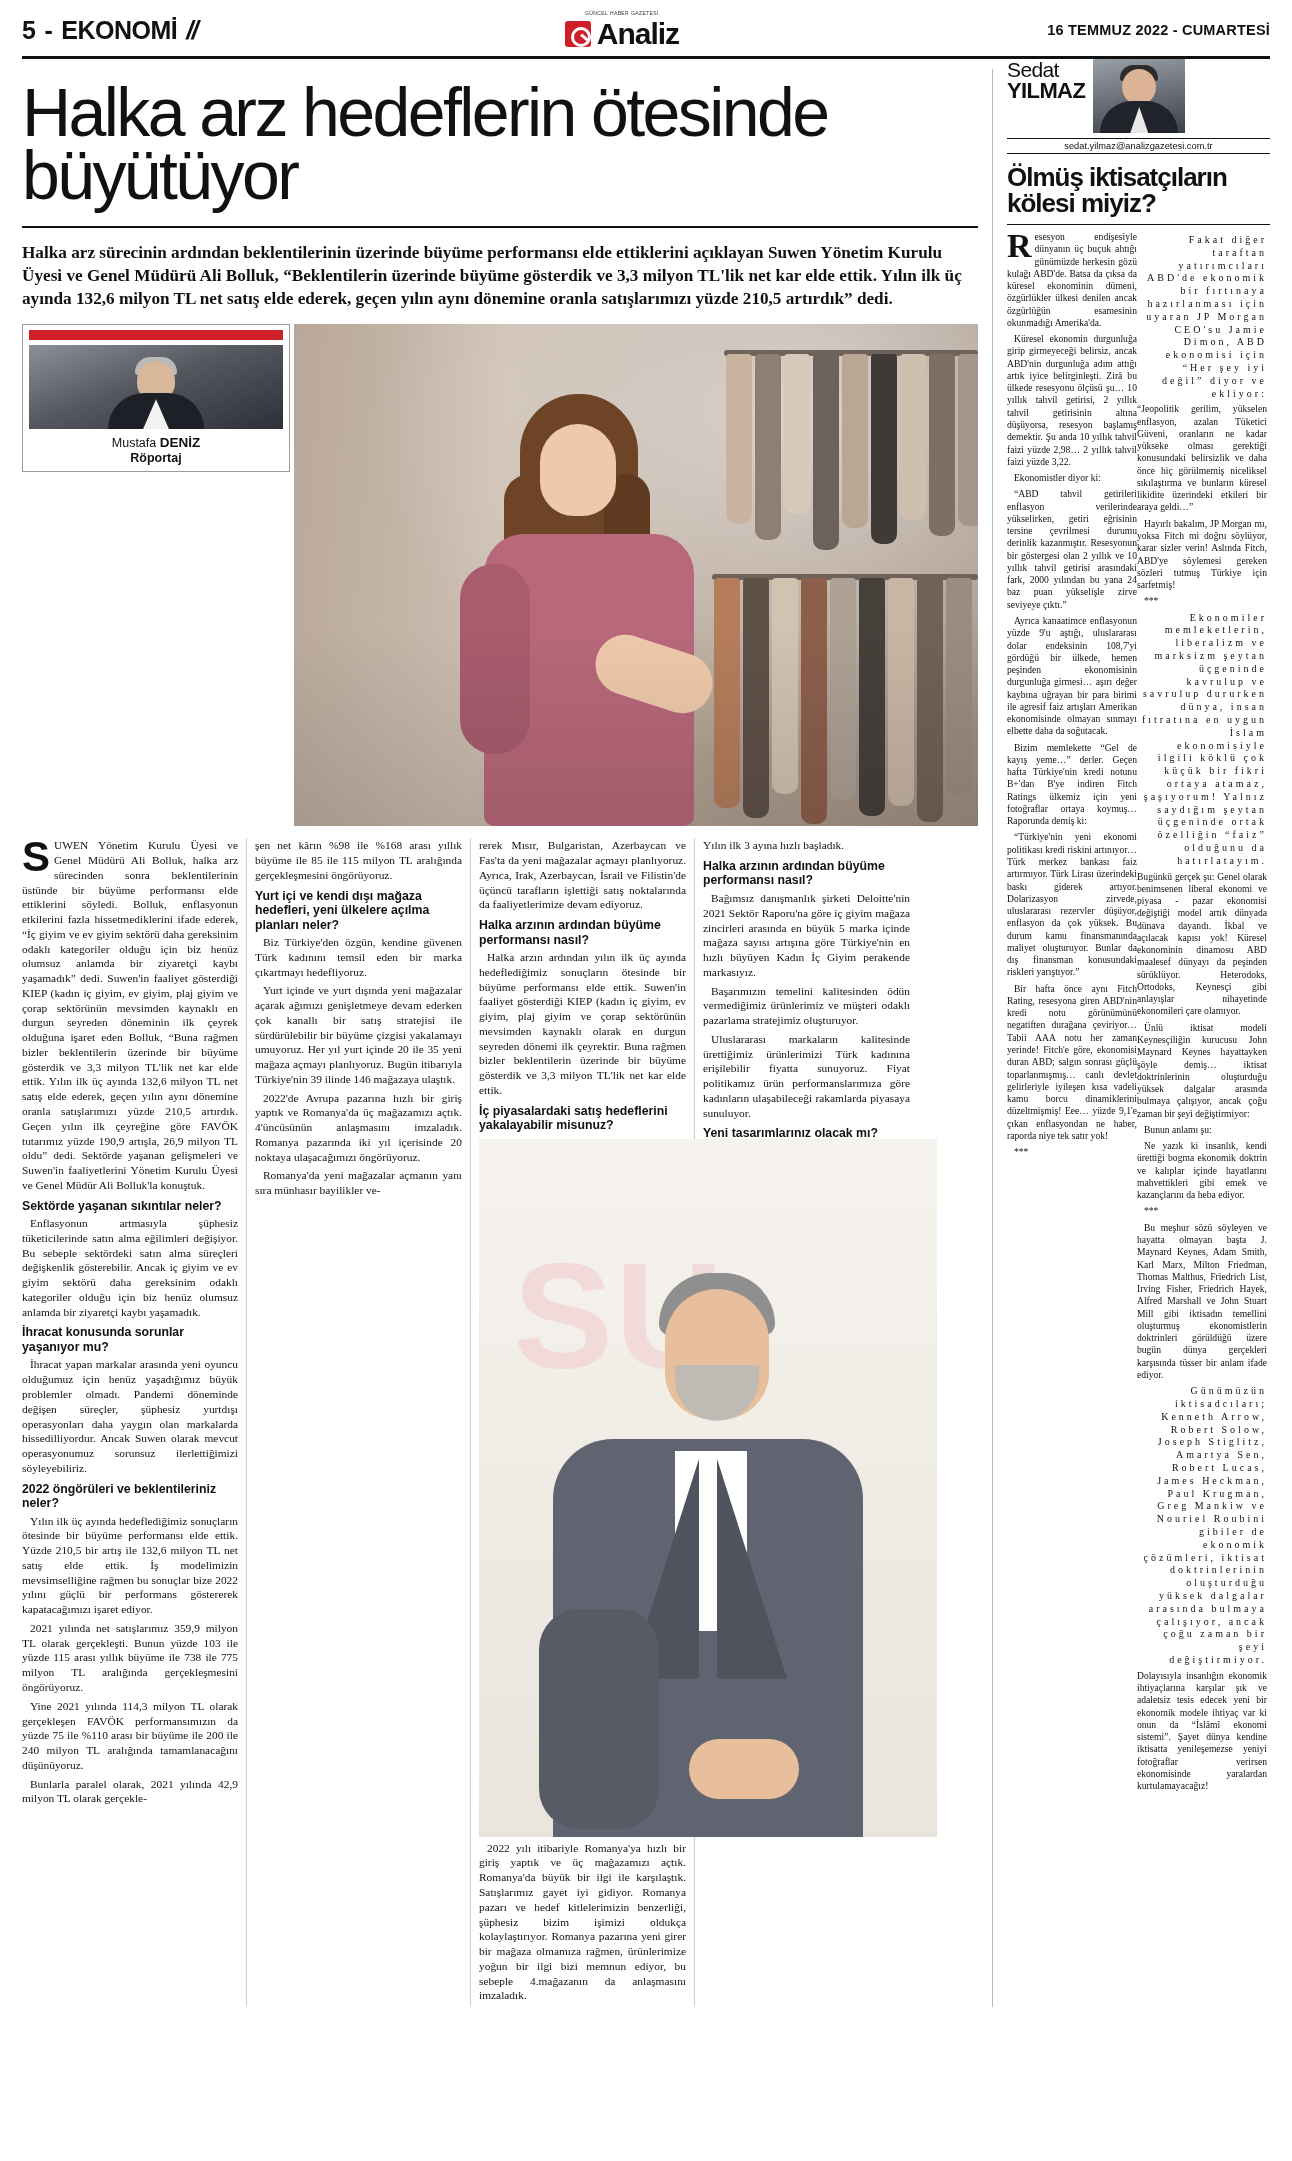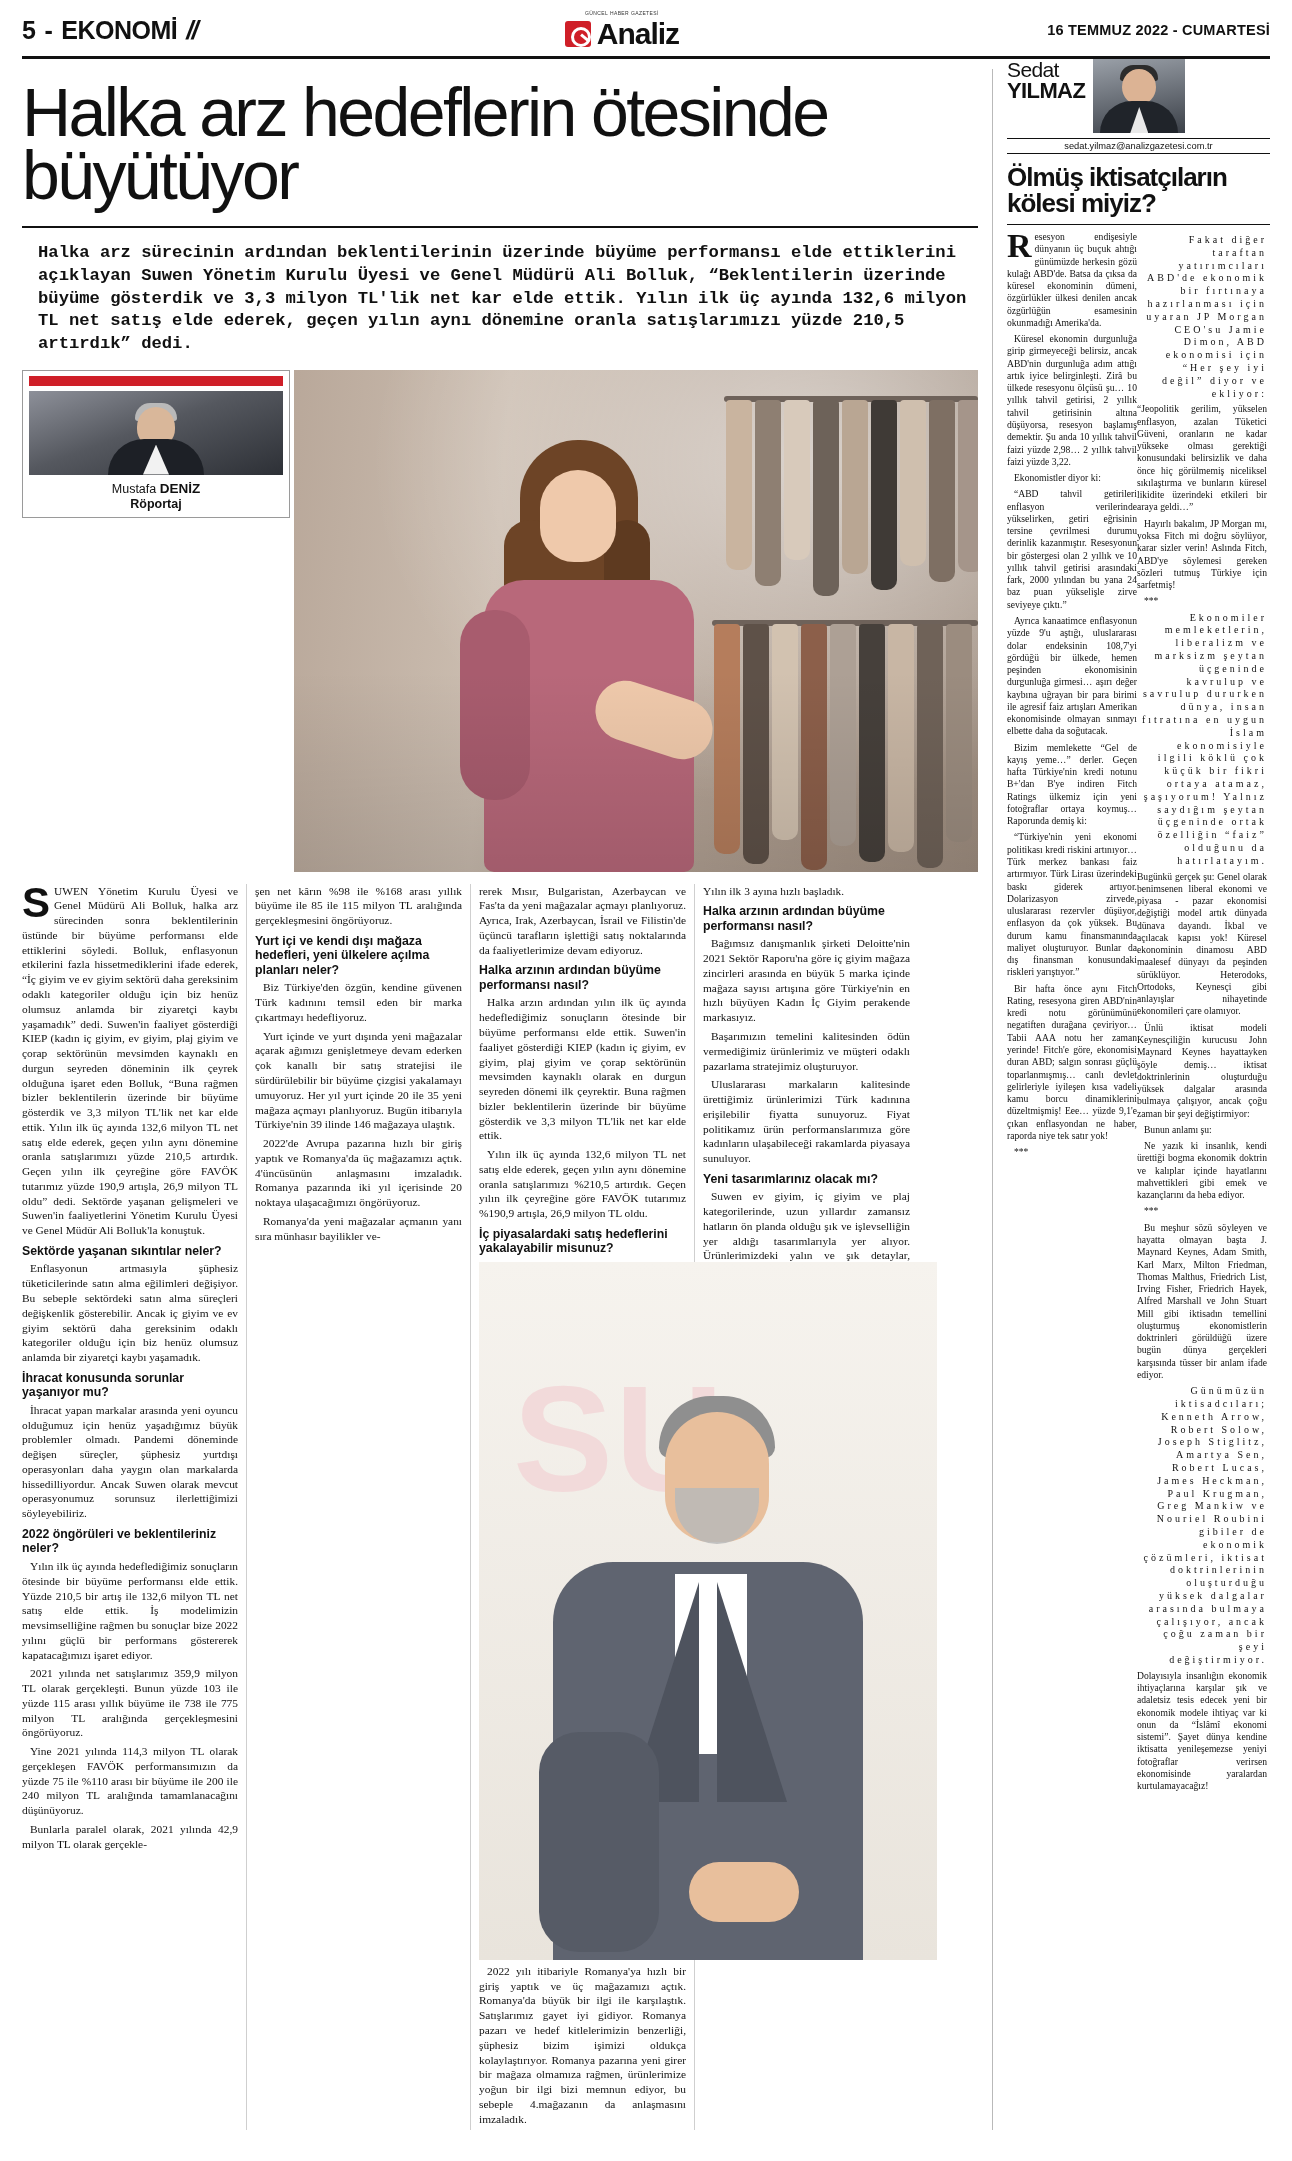--- a/index.html
+++ b/index.html
@@ -61,25 +61,25 @@
   h1.headline {
     font-family:"Liberation Sans", sans-serif;
     font-weight:normal;
     font-size:68px;
     line-height:0.92;
     letter-spacing:-2.6px;
     margin: 22px 0 0 0;
   }
   .headline-rule { height:2px; background:#111; margin: 20px 0 14px 0; }
   .standfirst {
-    font-family:Liberation Mono, monospace;
+    font-family:Liberation Serif, serif;
     font-weight:bold;
     font-size:17.2px;
     line-height:1.32;
-    margin: 0 0 14px 16px;
+    margin: 0 0 14px 0;
   }
 
   
   .hero-row { display:flex; gap:2px; }
   .hero-left { width: 270px; }
   .byline-box {
     border:1px solid #9a9a9a; width:268px; padding:0 0 6px 0; background:#fff;
     margin-bottom: 10px;
   }
   .byline-bar { height:10px; background:#cf1f28; margin: 5px 6px 0 6px; }
@@ -345,21 +345,20 @@
           <p>Biz Türkiye'den özgün, kendine güvenen Türk kadınını temsil eden bir marka çıkartmayı hedefliyoruz.</p>
           <p>Yurt içinde ve yurt dışında yeni mağazalar açarak ağımızı genişletmeye devam ederken çok kanallı bir satış stratejisi ile sürdürülebilir bir büyüme çizgisi yakalamayı umuyoruz. Her yıl yurt içinde 20 ile 35 yeni mağaza açmayı planlıyoruz. Bugün itibarıyla Türkiye'nin 39 ilinde 146 mağazaya ulaştık.</p>
           <p>2022'de Avrupa pazarına hızlı bir giriş yaptık ve Romanya'da üç mağazamızı açtık. 4'üncüsünün anlaşmasını imzaladık. Romanya pazarında iki yıl içerisinde 20 noktaya ulaşacağımızı öngörüyoruz.</p>
           <p>Romanya'da yeni mağazalar açmanın yanı sıra münhasır bayilikler ve-</p>
         </div>
 
         <div class="col">
           <p class="noindent">rerek Mısır, Bulgaristan, Azerbaycan ve Fas'ta da yeni mağazalar açmayı planlıyoruz. Ayrıca, Irak, Azerbaycan, İsrail ve Filistin'de üçüncü tarafların işlettiği satış noktalarında da faaliyetlerimize devam ediyoruz.</p>
           <h3>Halka arzının ardından büyüme performansı nasıl?</h3>
           <p>Halka arzın ardından yılın ilk üç ayında hedeflediğimiz sonuçların ötesinde bir büyüme performansı elde ettik. Suwen'in faaliyet gösterdiği KIEP (kadın iç giyim, ev giyim, plaj giyim ve çorap sektörünün mevsimden kaynaklı olarak en durgun seyreden dönemi ilk çeyrektir. Buna rağmen bizler beklentilerin üzerinde bir büyüme gösterdik ve 3,3 milyon TL'lik net kar elde ettik.</p>
-          <p>Yılın ilk üç ayında 132,6 milyon TL net satış elde ederek, geçen yılın aynı dönemine oranla satışlarımızı %210,5 artırdık. Geçen yılın ilk çeyreğine göre FAVÖK tutarımız %190,9 artışla, 26,9 milyon TL oldu.</p>
           <h3>İç piyasalardaki satış hedeflerini yakalayabilir misunuz?</h3>
           <div class="man-photo">
             <div class="mp-bg"></div>
             <div class="mp-watermark">SU</div>
             <span class="mp-suit"></span>
             <span class="mp-shirt"></span>
             <span class="mp-lapelL"></span>
               <span class="mp-lapelR"></span>
             <span class="mp-hair"></span>
               <span class="mp-head"></span>

